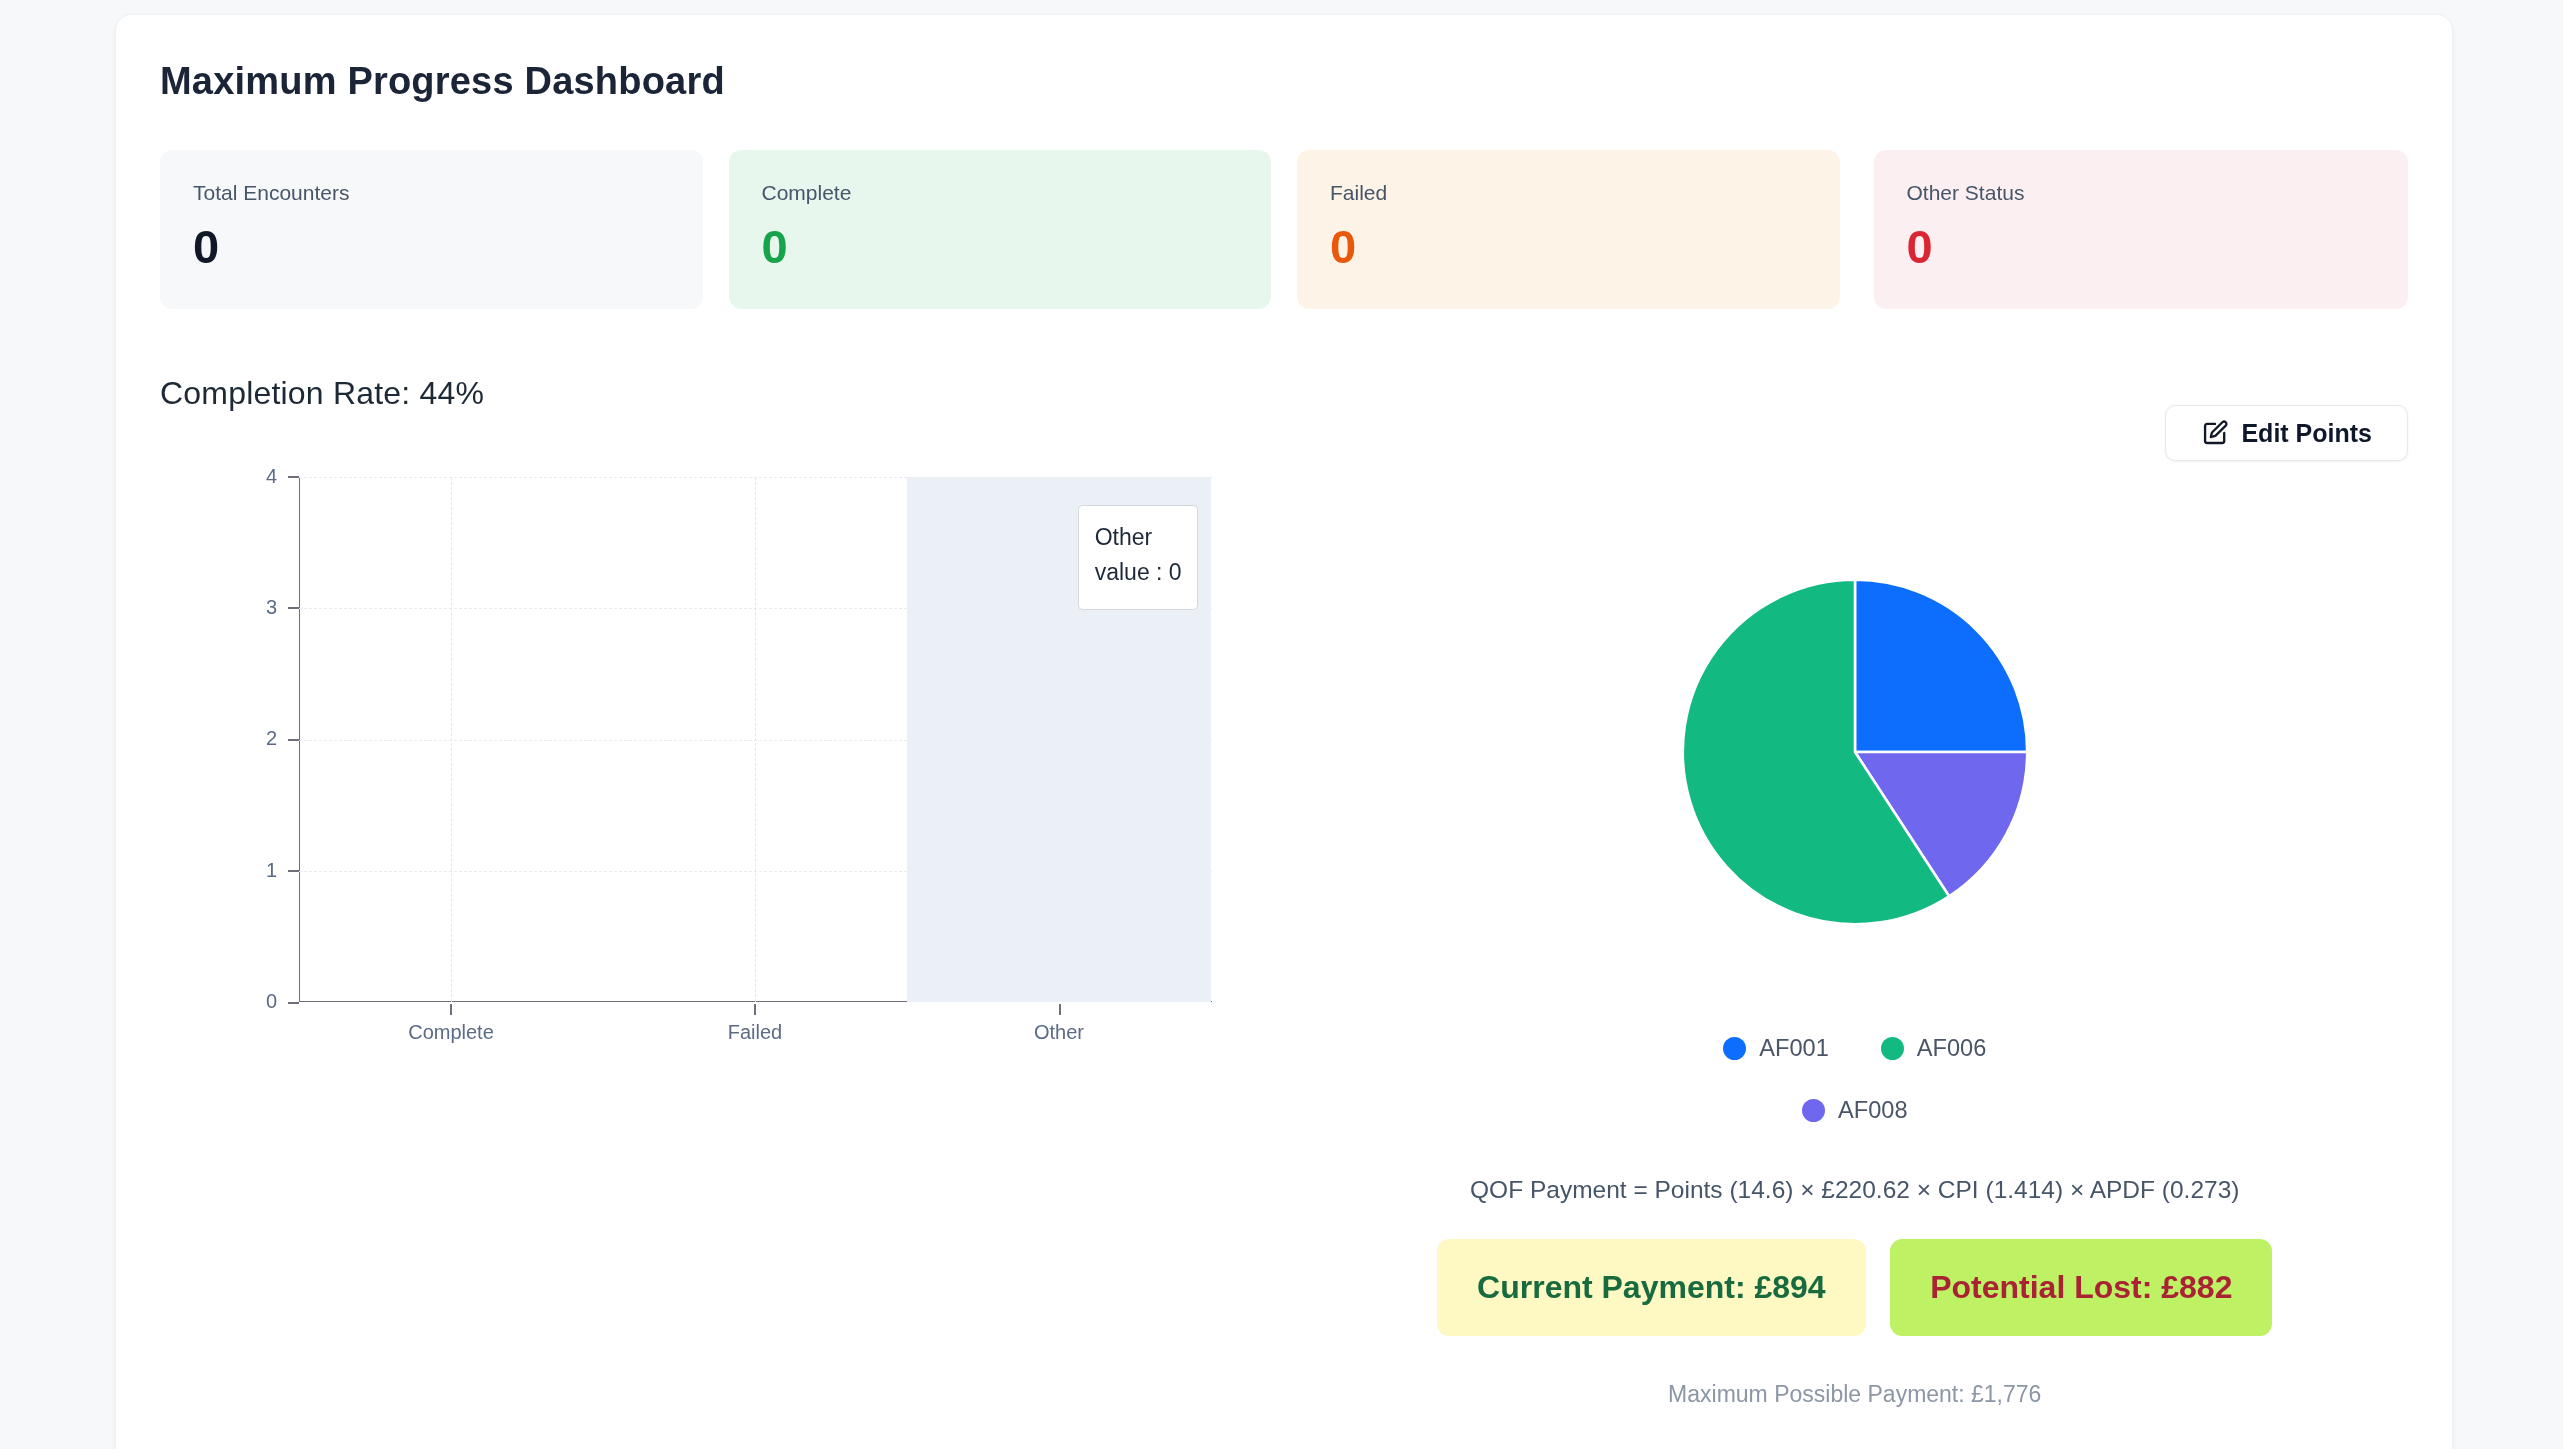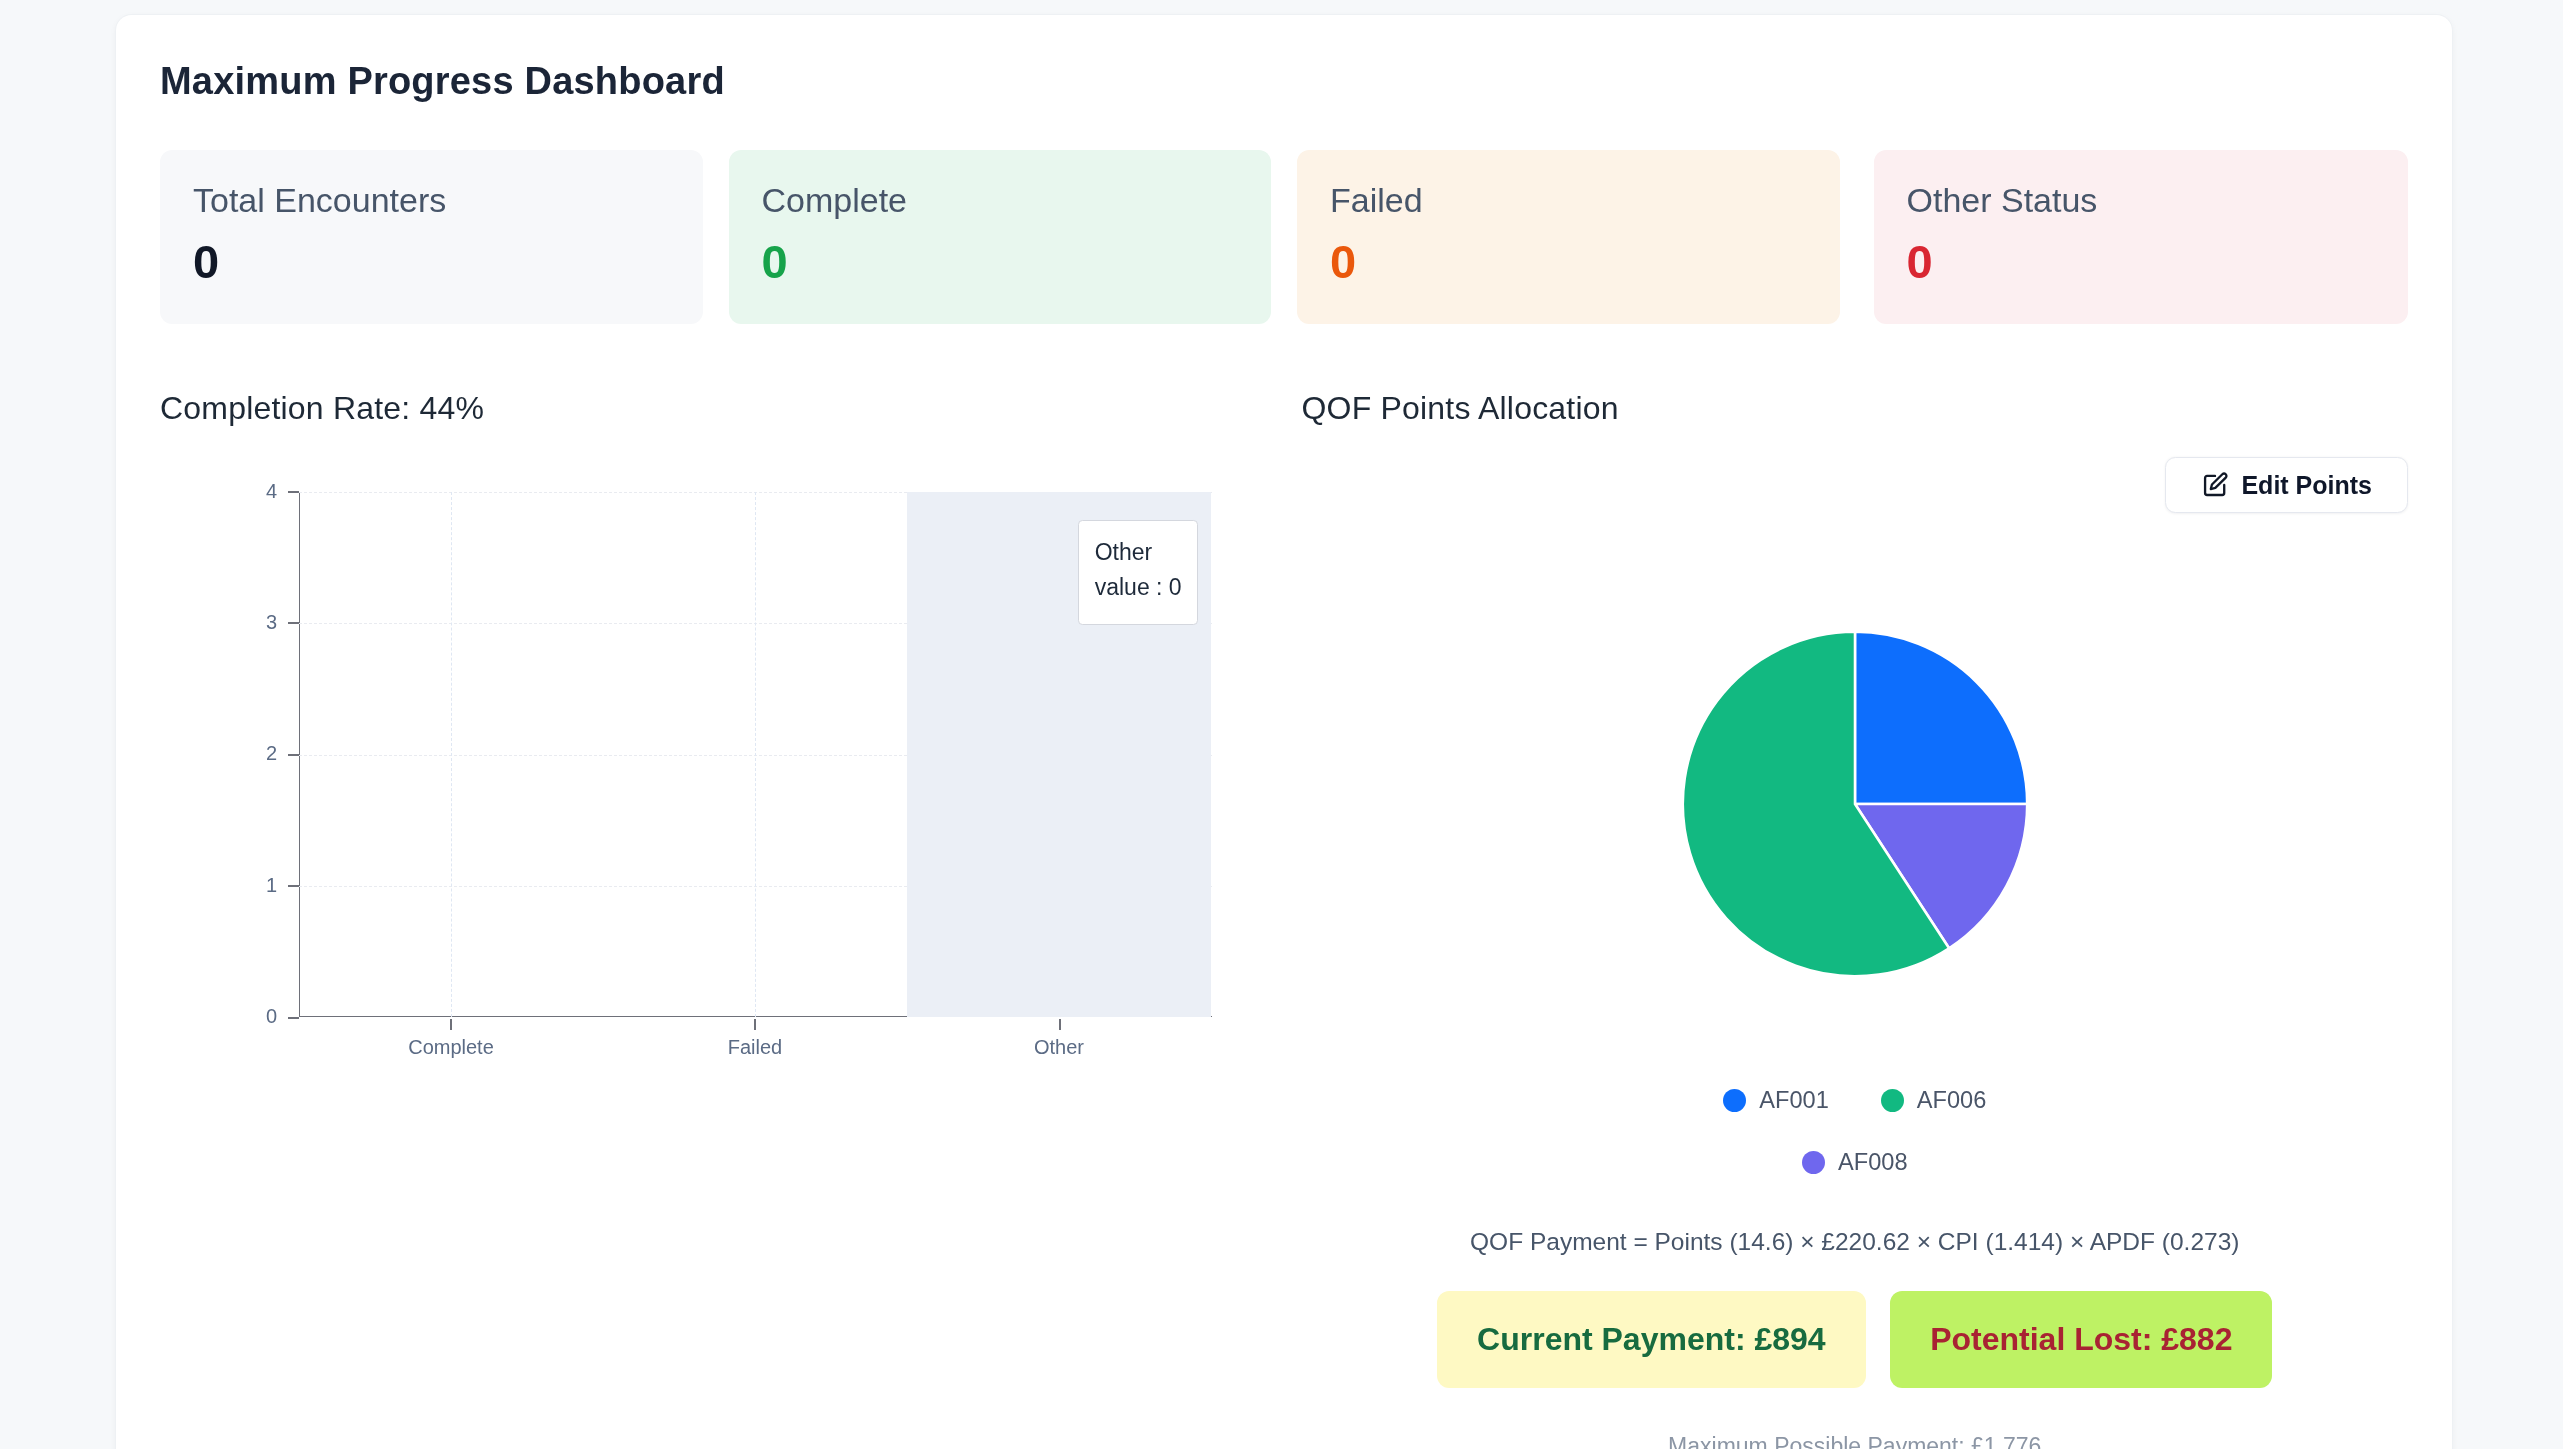--- a/index.html
+++ b/index.html
@@ -8,21 +8,21 @@
 
   .panel { position:absolute; left:116px; top:15px; width:2336px; height:1591px;
     background:#ffffff; border-radius:15.7px;
     box-shadow:0 0 0 0.9px #eef1f4, 0 2.6px 7px rgba(16,24,40,.05);
     padding:45px 44px; }
 
   h1.page-title { font-size:38px; font-weight:700; color:#1b2537; letter-spacing:0.2px; }
 
   .stats { display:grid; grid-template-columns:repeat(4,1fr); gap:26px; margin-top:47px; }
   .stat { border-radius:12.2px; padding:31px 33px 35px; }
-  .stat .stat-label { font-size:34px; color:#475569; }
+  .stat .stat-label { font-size:21px; color:#475569; }
   .stat .stat-value { font-size:47px; font-weight:800; margin-top:14px; }
   .stat-0 { background:#f7f8fa; } .stat-0 .stat-value { color:#111827; }
   .stat-1 { background:#e8f7ee; } .stat-1 .stat-value { color:#16a34a; }
   .stat-2 { background:#fdf3e7; } .stat-2 .stat-value { color:#ea580c; }
   .stat-3 { background:#fceff1;margin-left:8px; } .stat-3 .stat-value { color:#d92632; }
 
   .cols { display:grid; grid-template-columns:1fr 1fr; gap:35px; margin-top:66px; }
   h2.section-heading { font-size:32px; font-weight:500; color:#1e2936; letter-spacing:0.2px; }
 
   
@@ -125,21 +125,20 @@
           <div class="x-tick" style="left: 290px;"></div>
           <div class="x-label" style="left: 195px;">Complete</div>
           <div class="x-tick" style="left: 594px;"></div>
           <div class="x-label" style="left: 499px;">Failed</div>
           <div class="x-tick" style="left: 899px;"></div>
           <div class="x-label" style="left: 803px;">Other</div>
         </div>
     </div>
 
     <div class="col-right">
-      <h2 class="section-heading">QOF Points Allocation</h2>
 
       <div class="btn-row">
         <button class="edit-btn">
           <span class="icon">
             <svg viewBox="0 0 24 24" fill="none" stroke="#111827" stroke-width="2" stroke-linecap="round" stroke-linejoin="round">
               <path d="M12 4.2H5.2A1.7 1.7 0 0 0 3.5 5.9v13a1.7 1.7 0 0 0 1.7 1.7h13a1.7 1.7 0 0 0 1.7-1.7V12"></path>
               <path d="M18.3 2.8a2 2 0 0 1 2.9 2.9L12.3 14.5l-3.9 1 1-3.9z"></path>
             </svg>
           </span>
           <span>Edit Points</span>

